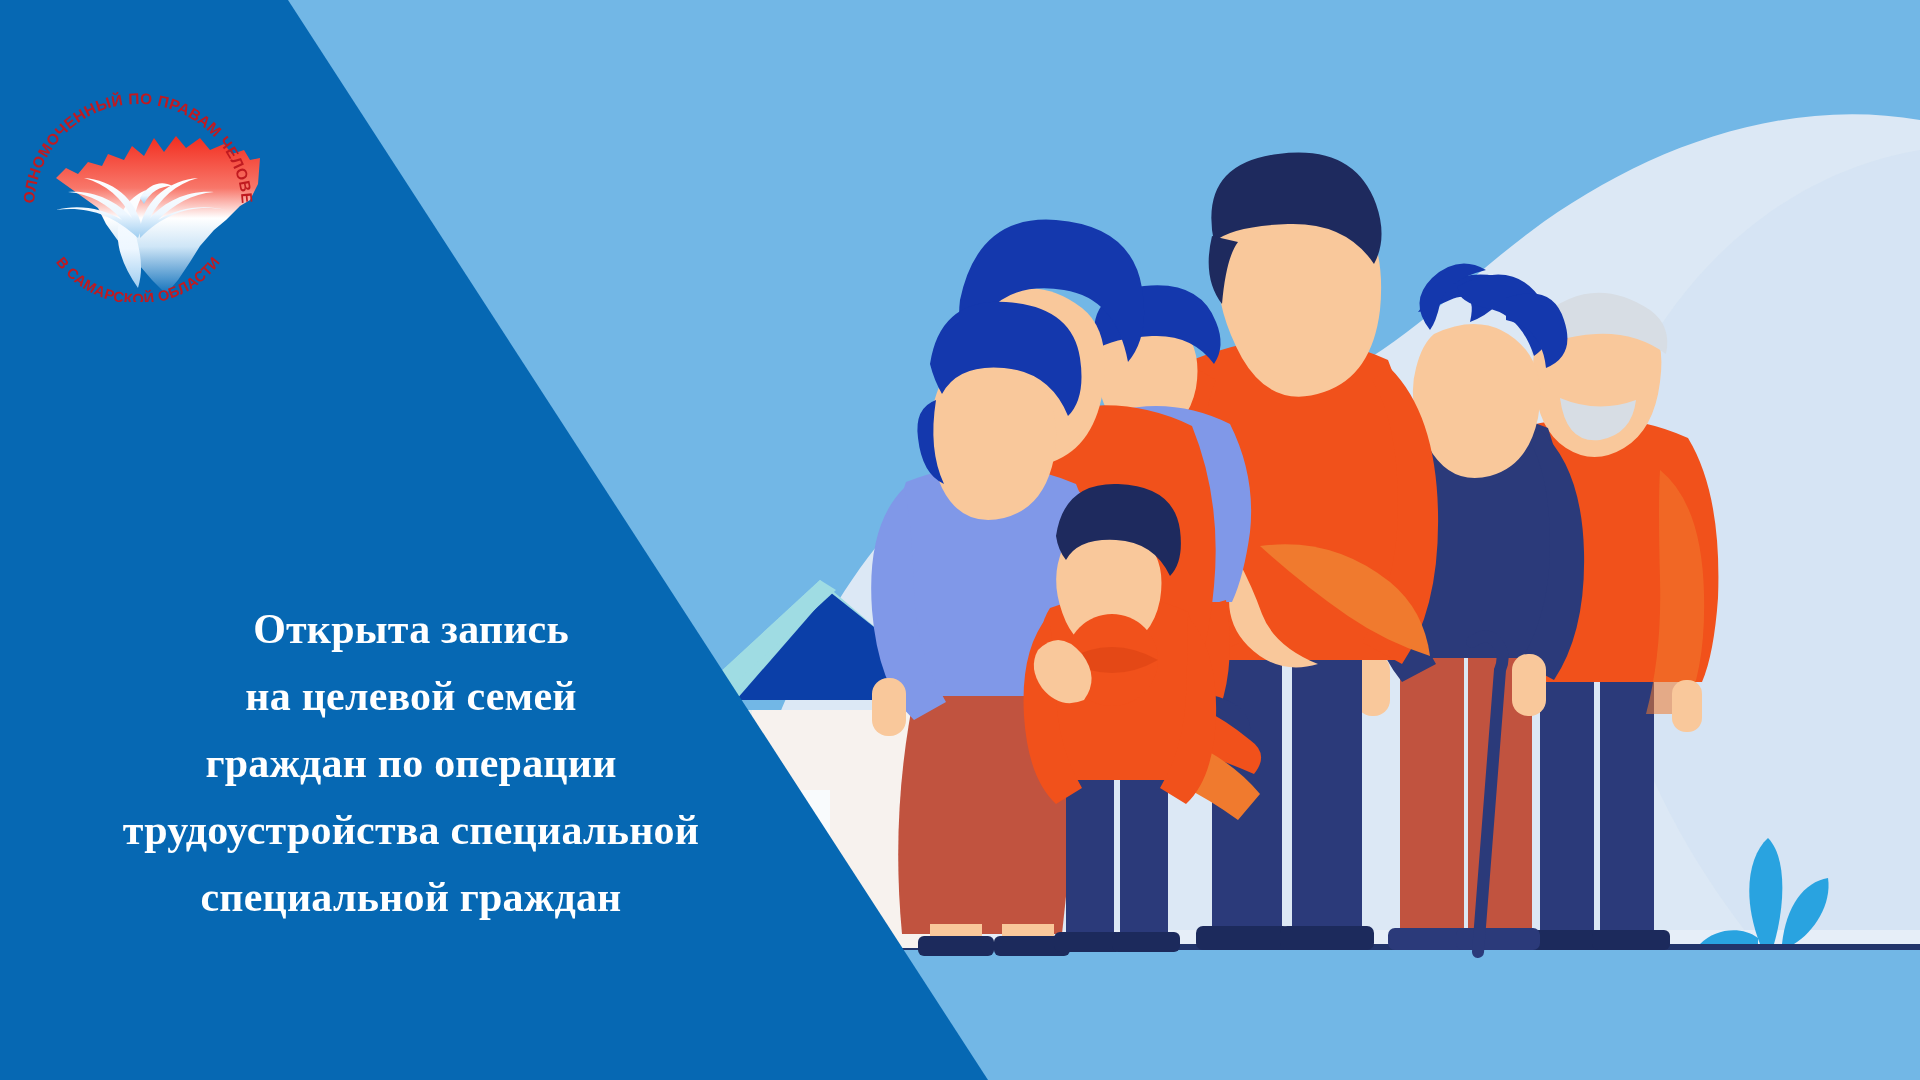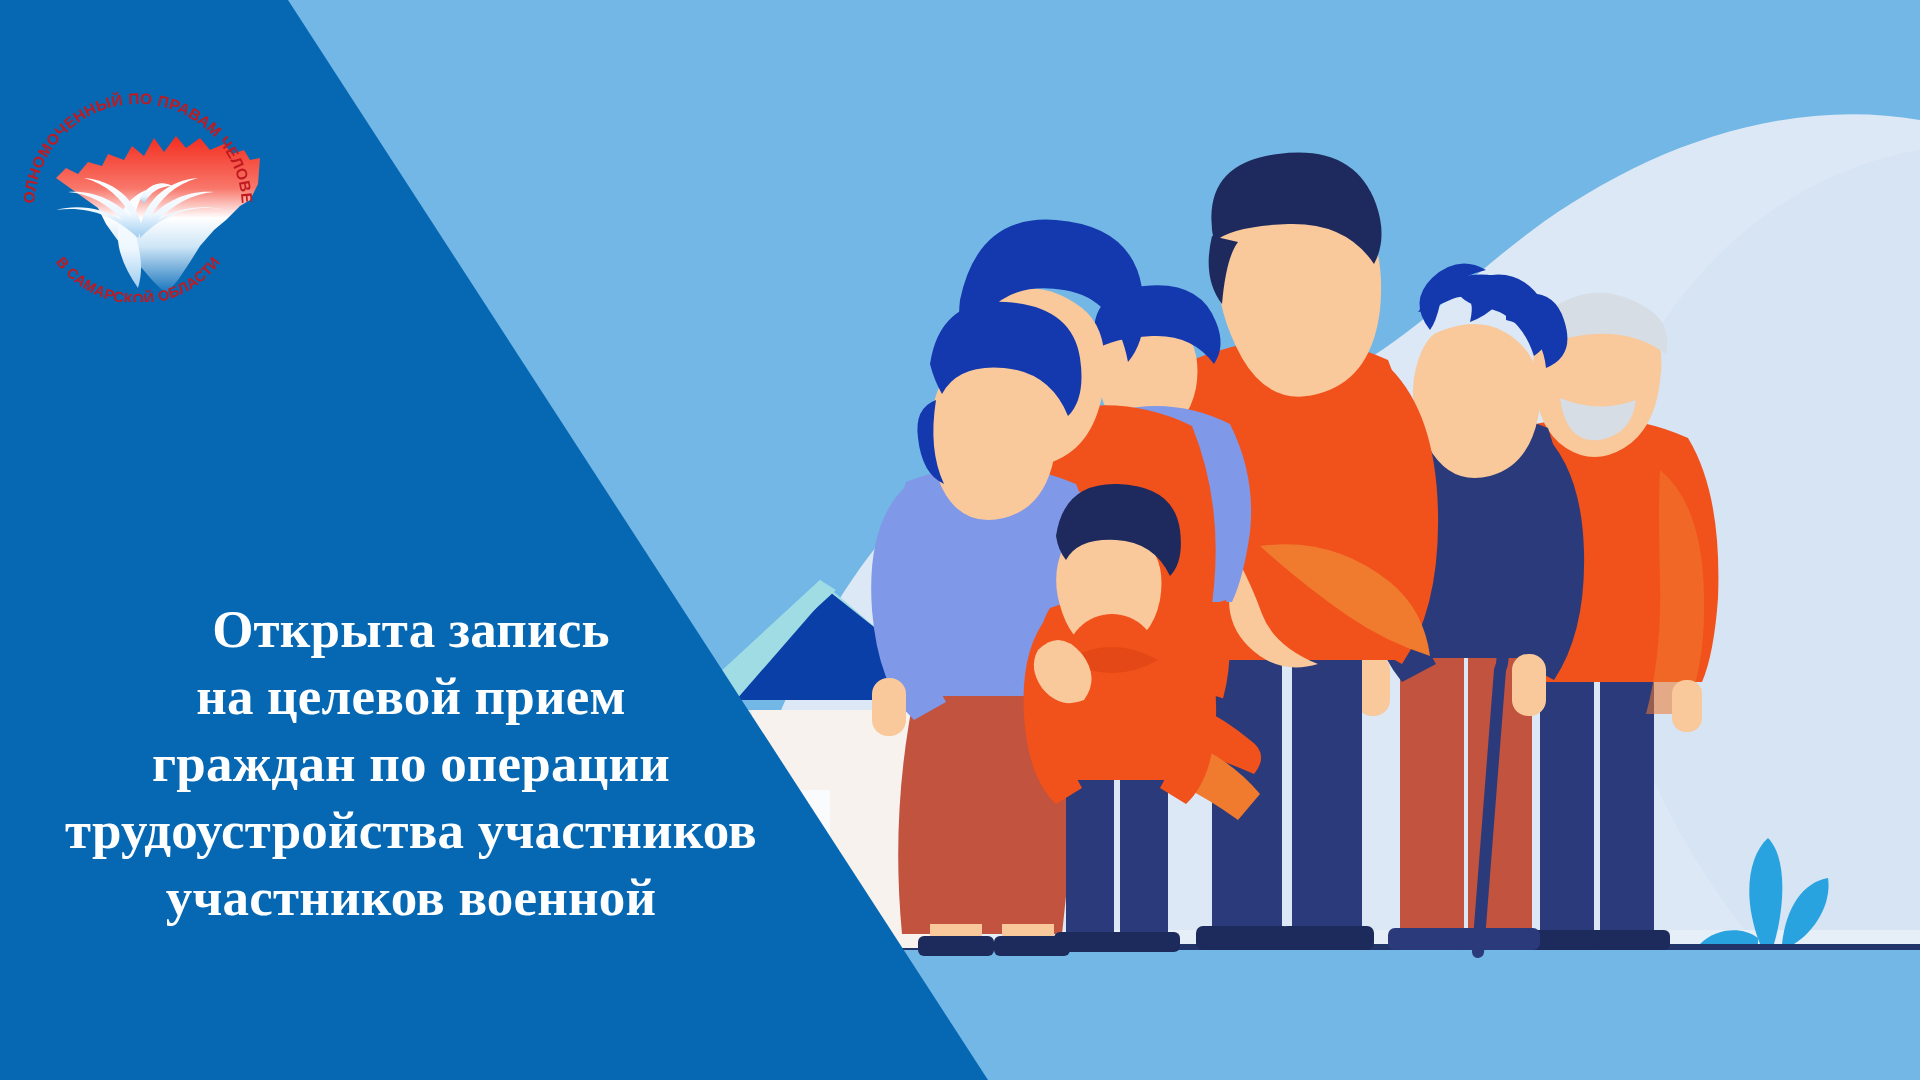--- a/index.html
+++ b/index.html
@@ -24,21 +24,21 @@
   }
   
   #headline {
     position:absolute;
     left:0px; top:596px;
     width:822px;
     text-align:center;
     color:#ffffff;
     font-family:"Liberation Serif", serif;
     font-weight:bold;
-    font-size:53px;
+    font-size:42px;
     line-height:67px;
     letter-spacing:0.2px;
     z-index:40;
     text-rendering:optimizeLegibility;
   }
   #headline .ln { display:block; white-space:nowrap; }
   
   #logo-wrap {
     position:absolute;
     left:12px; top:62px;
@@ -248,19 +248,19 @@
         </text>
         <text font-size="14.6">
           <textPath href="#arcBottom" startOffset="50%" text-anchor="middle">В САМАРСКОЙ ОБЛАСТИ</textPath>
         </text>
       </g>
     </svg>
   </div>
 
   <div id="headline">
     <span class="ln">Открыта запись</span>
-    <span class="ln">на целевой прием</span>
+    <span class="ln">на целевой семей</span>
     <span class="ln">граждан по операции</span>
-    <span class="ln">трудоустройства участников</span>
-    <span class="ln">участников военной</span>
+    <span class="ln">трудоустройства специальной</span>
+    <span class="ln">специальной граждан</span>
   </div>
 
 </div>
 
 </body></html>

